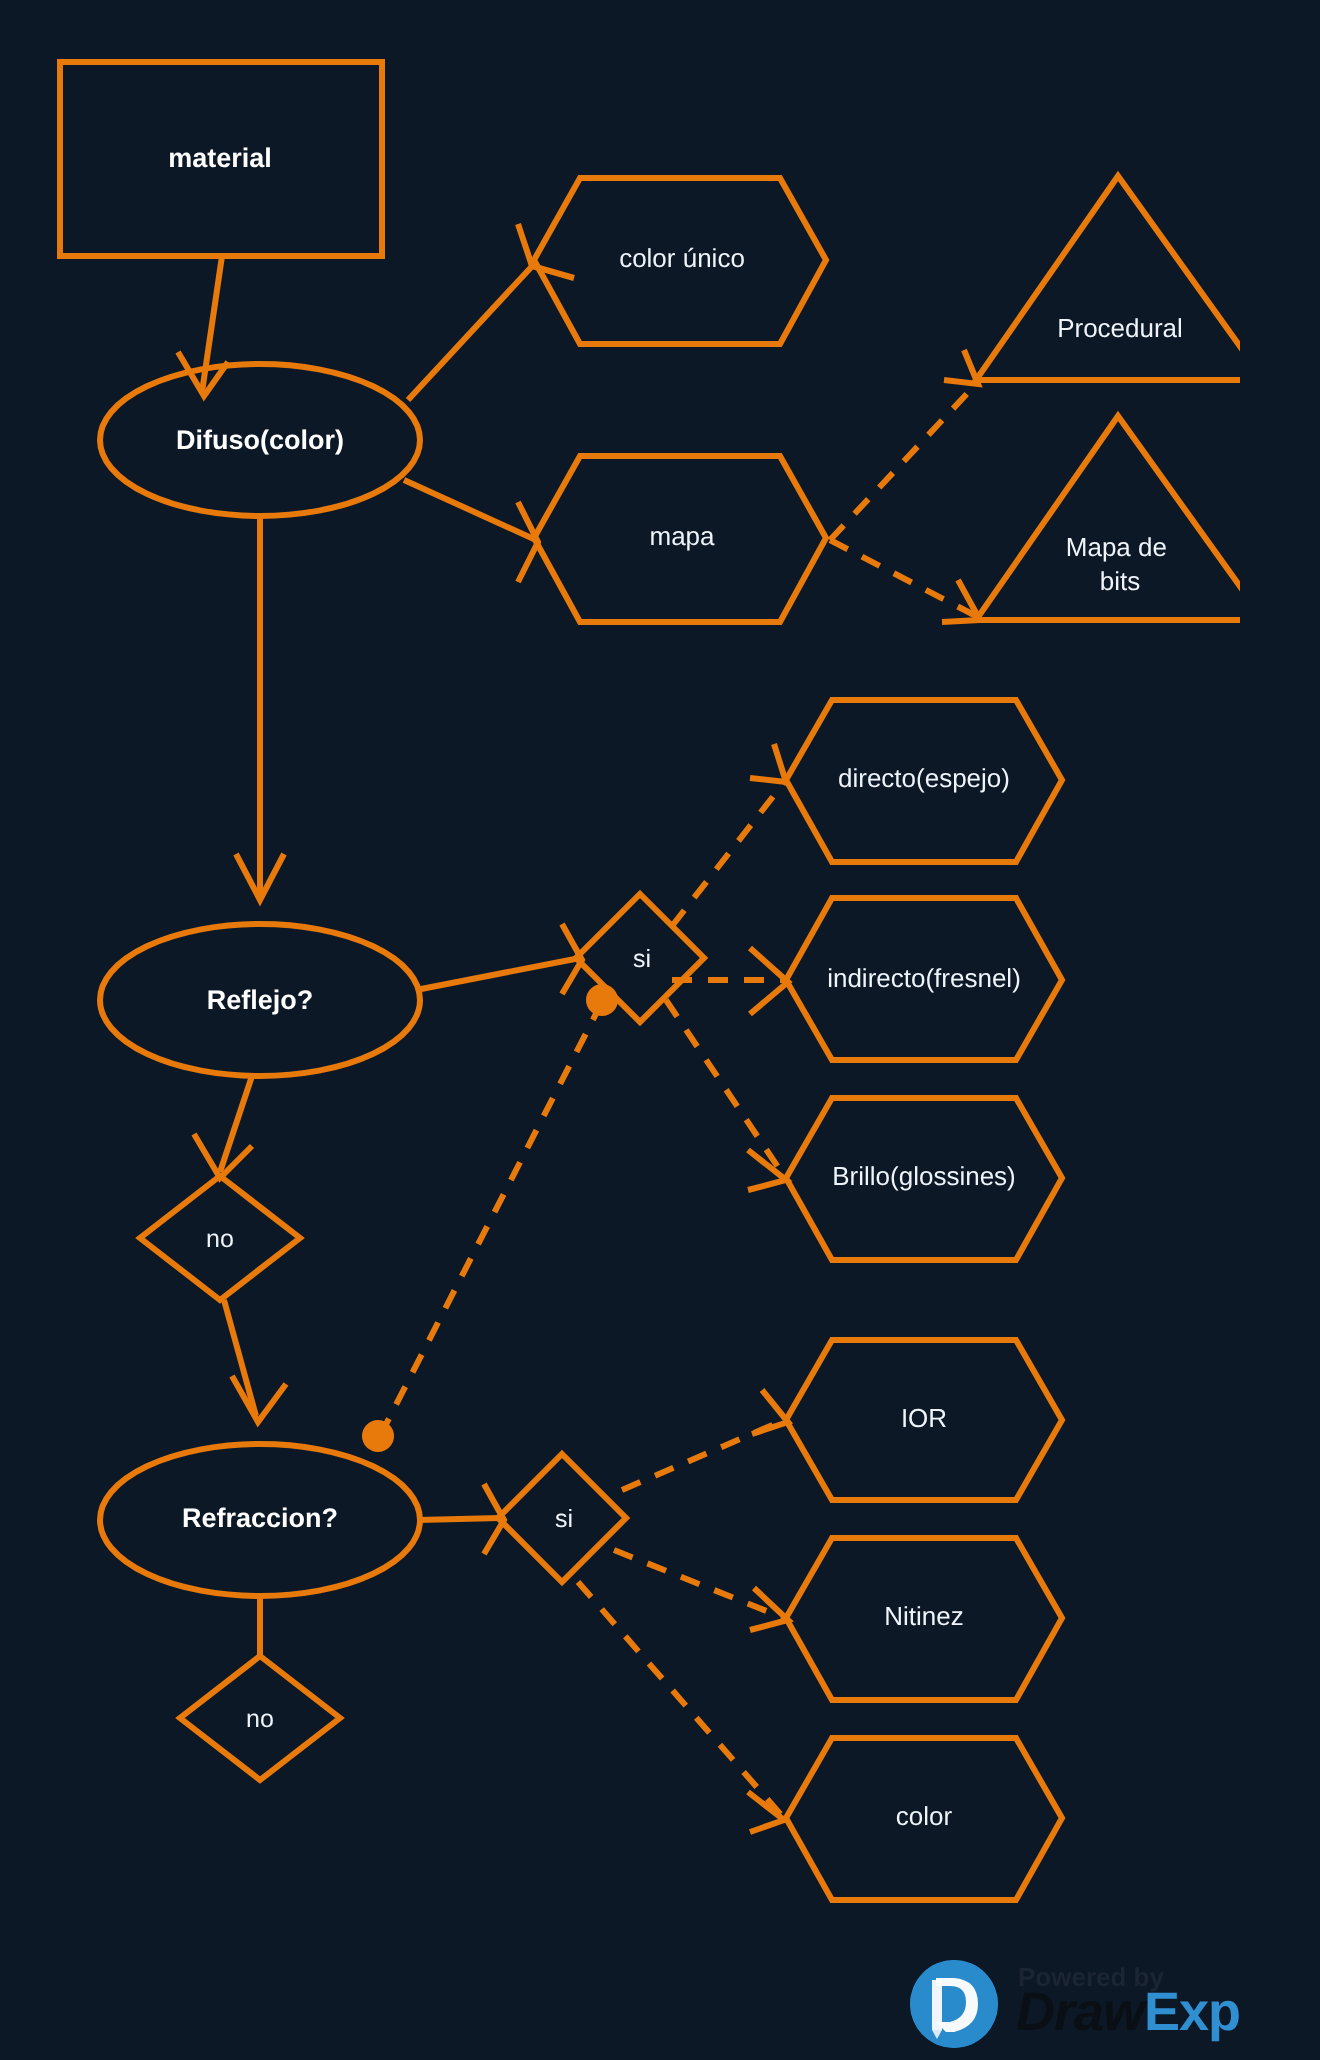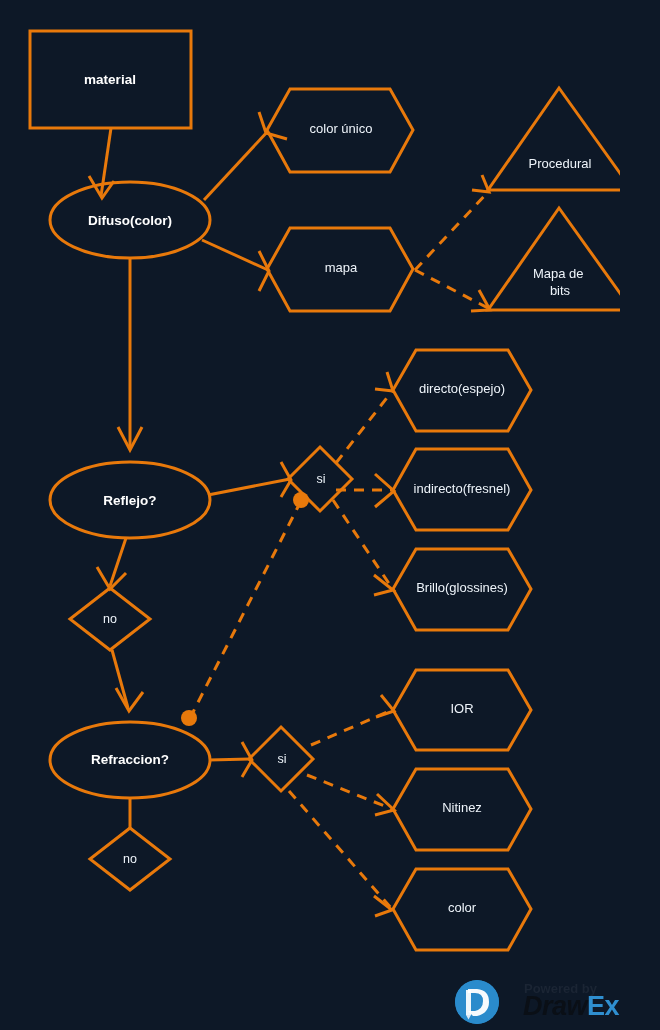--- a/index.html
+++ b/index.html
@@ -65,21 +65,21 @@
   }
   
   #watermark {
     position: absolute;
     left: 455px;
     top: 978px;
     width: 205px;
     height: 48px;
     display: flex;
     align-items: center;
-    gap: 24px;
+    gap: 9px;
   }
   #wm-logo {
     width: 44px;
     height: 44px;
     border-radius: 50%;
     background: #2a8bcc;
     position: relative;
     flex: 0 0 auto;
     overflow: hidden;
   }

